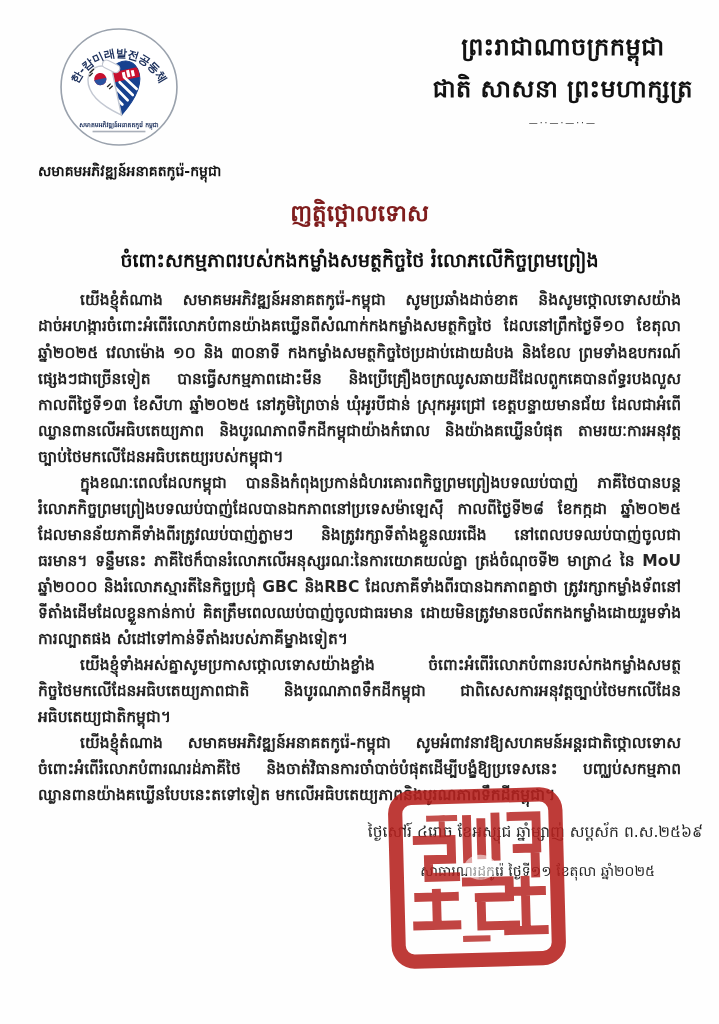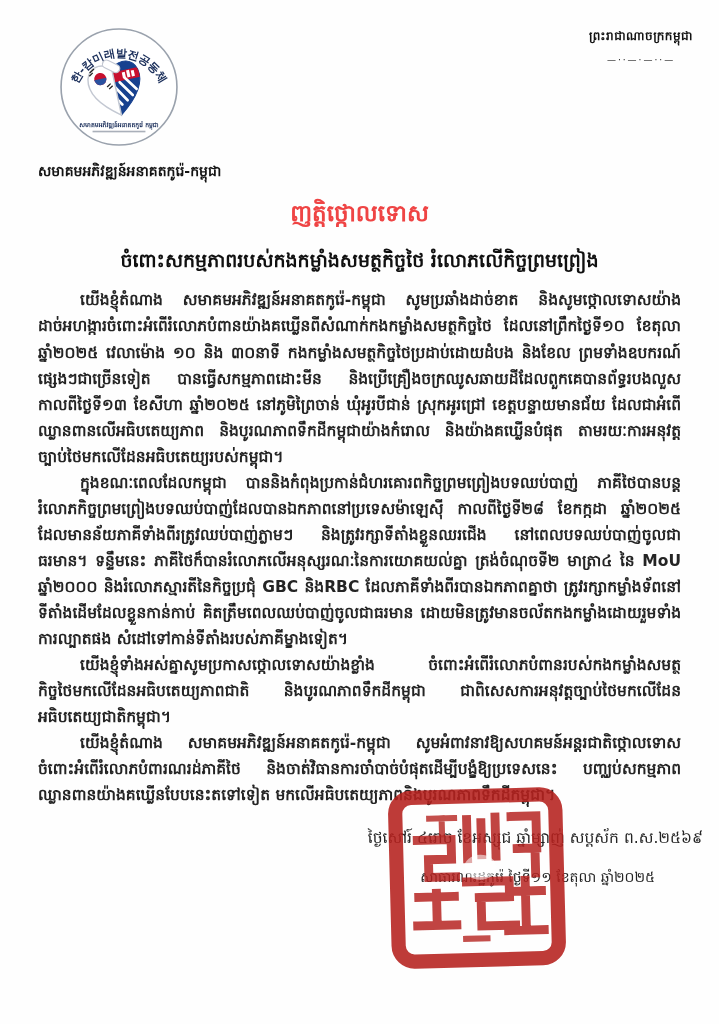--- a/index.html
+++ b/index.html
@@ -11,37 +11,37 @@
     background:#fefefe;
     font-family:"DejaVu Sans", sans-serif;
     color:#1d1d1d;
     overflow:hidden;
   }
 
   
   .top-row { display:flex; align-items:flex-start; padding-top:26px; }
   .logo-wrap { margin-left:56px; width:126px; height:122px; flex:0 0 auto; }
   .kingdom { margin-left:auto; margin-right:26px; text-align:center; }
-  .kingdom .k-line { font-weight:bold; font-size:12px; line-height:1.75; color:#121212; letter-spacing:.5px; }
+  .kingdom .k-line { font-weight:bold; font-size:24px; line-height:1.75; color:#121212; letter-spacing:.5px; }
   .kingdom .k-divider { margin-top:8px; font-size:9px; letter-spacing:2px; color:#222; }
 
   
   .org-name { margin:14px 0 0 38px; font-weight:bold; font-size:14px; color:#141414; }
-  .doc-title { margin-top:16px; text-align:center; font-weight:bold; font-size:23px; color:#ef4444; }
+  .doc-title { margin-top:16px; text-align:center; font-weight:bold; font-size:23px; color:#7f1d1d; }
   .doc-subtitle { margin-top:14px; text-align:center; font-weight:bold; font-size:19px; line-height:1.55; color:#101010; }
 
   
   .body-text { margin-top:12px; padding:0 38px;font-weight:bold; }
   .body-text p {
     font-size:15.5px; line-height:1.68; text-align:justify;
     text-indent:42px; overflow-wrap:anywhere; color:#242424;
   }
 
   
-  .date-block { margin-top:20px; padding-right:16px; display:flex; flex-direction:column; align-items:flex-end; }
+  .date-block { margin-top:14px; padding-right:16px; display:flex; flex-direction:column; align-items:flex-end; }
   .date-line1 { font-size:15.5px; color:#242424; }
   .date-line2 { font-size:14px; color:#242424; margin-top:17px; margin-right:48px; }
 
   
   .seal { position:absolute; left:388px; top:786px; width:178px; height:184px; transform:rotate(-1.5deg); opacity:.93; }
 </style>
 </head>
 <body>
 
 <div class="page">
@@ -95,20 +95,21 @@
           <rect x="48" y="35" width="18" height="8" rx="4" fill="#ffffff" stroke="#c3c8d2" stroke-width="1.2" transform="rotate(38 57 39)"></rect>
         </g>
 
         <text x="60" y="99" text-anchor="middle" font-size="6" font-weight="bold" fill="#1a2e5a">សមាគមអភិវឌ្ឍន៍អនាគតកូរ៉េ កម្ពុជា</text>
         <rect x="34" y="103" width="52" height="1.6" fill="#aab0ba"></rect>
       </svg>
     </div>
 
     <div class="kingdom">
       <div class="k-line">ព្រះរាជាណាចក្រកម្ពុជា</div>
+      <div class="k-line">ជាតិ សាសនា ព្រះមហាក្សត្រ</div>
       <div class="k-divider">—··—·—··—</div>
     </div>
   </div>
 
   <div class="org-name">សមាគមអភិវឌ្ឍន៍អនាគតកូរ៉េ-កម្ពុជា</div>
 
   <div class="doc-title">ញត្តិថ្កោលទោស</div>
 
   <div class="doc-subtitle">
     <div>ចំពោះសកម្មភាពរបស់កងកម្លាំងសមត្ថកិច្ចថៃ រំលោភលើកិច្ចព្រមព្រៀង</div>

